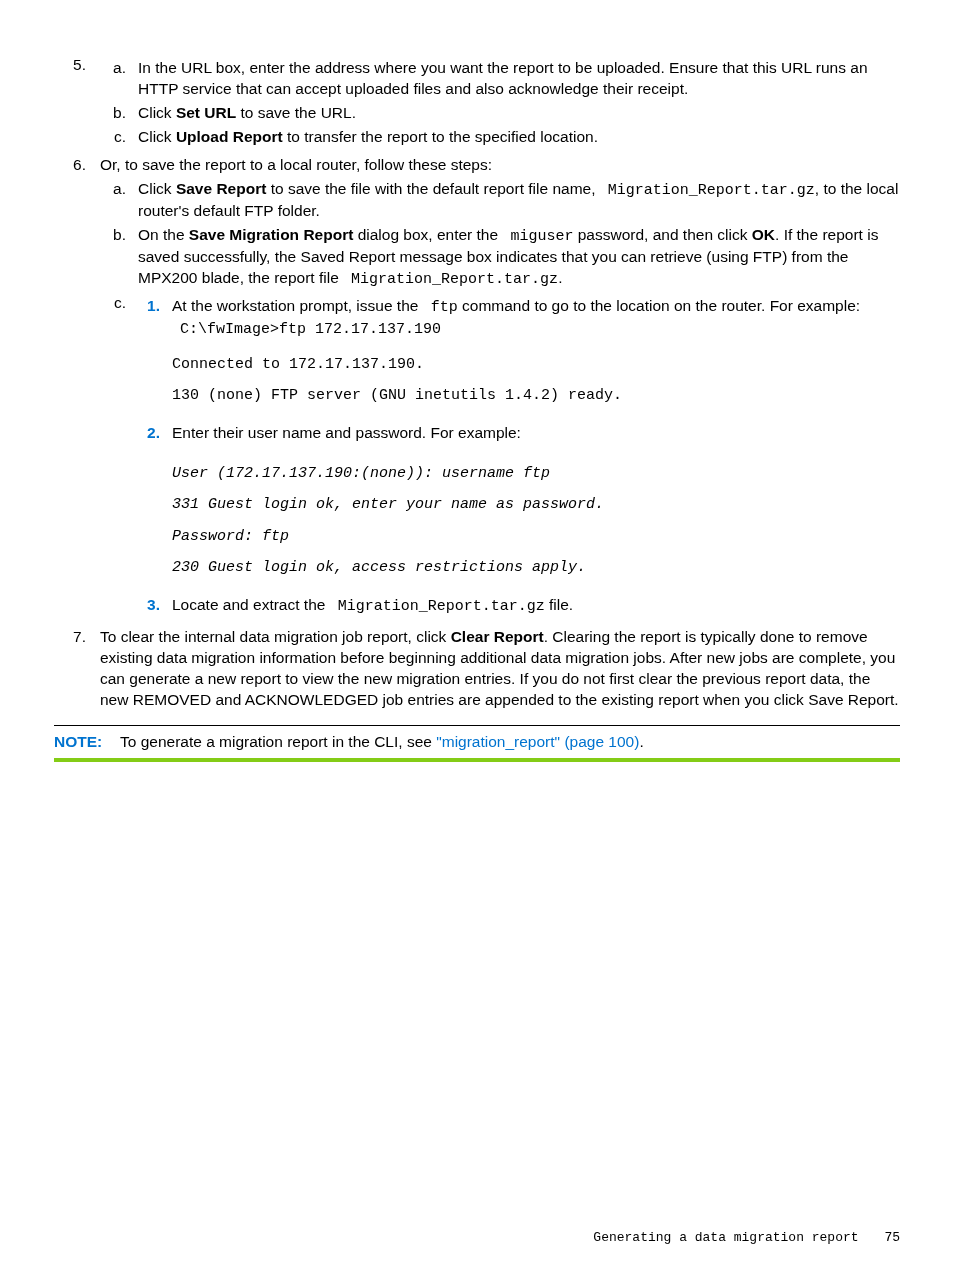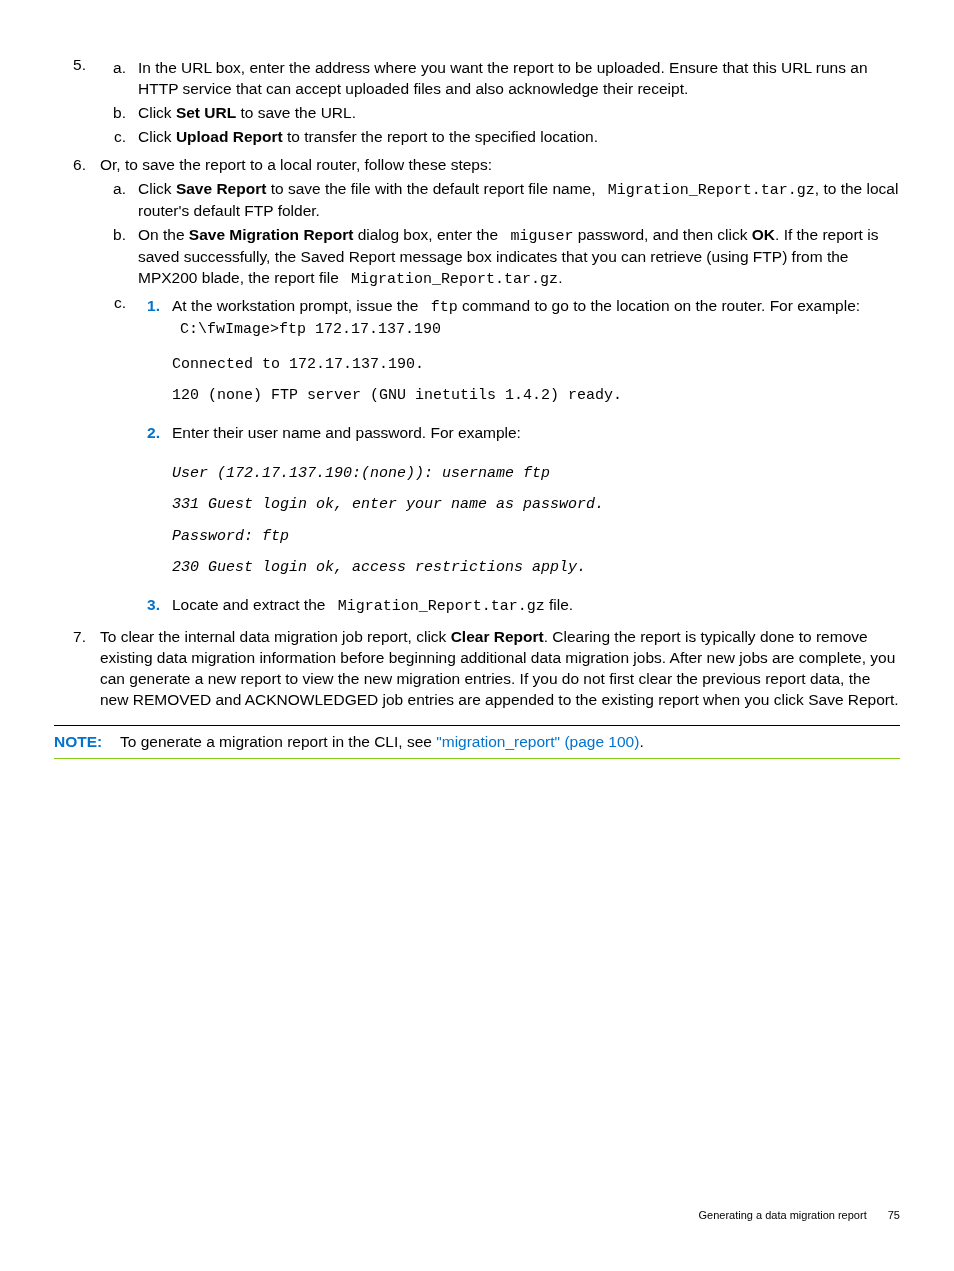--- a/index.html
+++ b/index.html
@@ -28,32 +28,33 @@
   ol.alpha > li > .body { flex: 1; }
   ol.blue { list-style: none; padding: 0; margin: 0; }
   ol.blue > li { display: flex; margin-bottom: 3px; margin-top: 3px;}
   ol.blue > li > .num { min-width: 22px; text-align: right; padding-right: 12px; color: #0073cf; font-weight: bold; }
   ol.blue > li > .body { flex: 1; }
   .bold { font-weight: bold; }
   .mono { font-family: "Courier New", monospace; font-size: 15px; padding-left: 8px; }
   .pre { font-family: "Courier New", monospace; white-space: pre-wrap; font-size: 15px; line-height: 2.1; display: block; margin: 8px 0;}
   .noteBox {
     border-top: 1px solid #000;
-    border-bottom: 1px solid #84cc16;
+    border-bottom: 4px solid #84cc16;
     margin-top: 14px;
     padding: 6px 0;
     display: flex;
   }
   .noteLabel { color: #0073cf; font-weight: bold; min-width: 66px; }
   .link { color: #0073cf; }
   .footer {
     position: absolute;
-    bottom: 48px;
+    bottom: 24px;
     right: 54px;
-    font-size: 11px;
+    font-size: 13px;
+    font-family: Liberation Mono, monospace;
   }
   .footer .pg { margin-left: 18px; }
 </style>
 </head>
 <body>
 
 <div class="page">
 
 <ol class="top">
 
@@ -100,21 +101,21 @@
         </li>
         <li>
           <div class="num">c.</div>
           <div class="body">
             <ol class="blue">
               <li>
                 <div class="num">1.</div>
                 <div class="body">
                   <span>At the workstation prompt, issue the </span><span class="mono">ftp</span><span> command to go to the location on the router. For example: </span><span class="mono">C:\fwImage&gt;ftp 172.17.137.190</span>
                   <span class="pre">Connected to 172.17.137.190.
-120 (none) FTP server (GNU inetutils 1.4.2) ready.</span>
+130 (none) FTP server (GNU inetutils 1.4.2) ready.</span>
                 </div>
               </li>
               <li>
                 <div class="num">2.</div>
                 <div class="body">
                   <span>Enter their user name and password. For example:</span>
                   <span class="pre" style="margin-top:14px;font-style:italic;">User (172.17.137.190:(none)): username ftp
 331 Guest login ok, enter your name as password.
 Password: ftp
 230 Guest login ok, access restrictions apply.</span>

